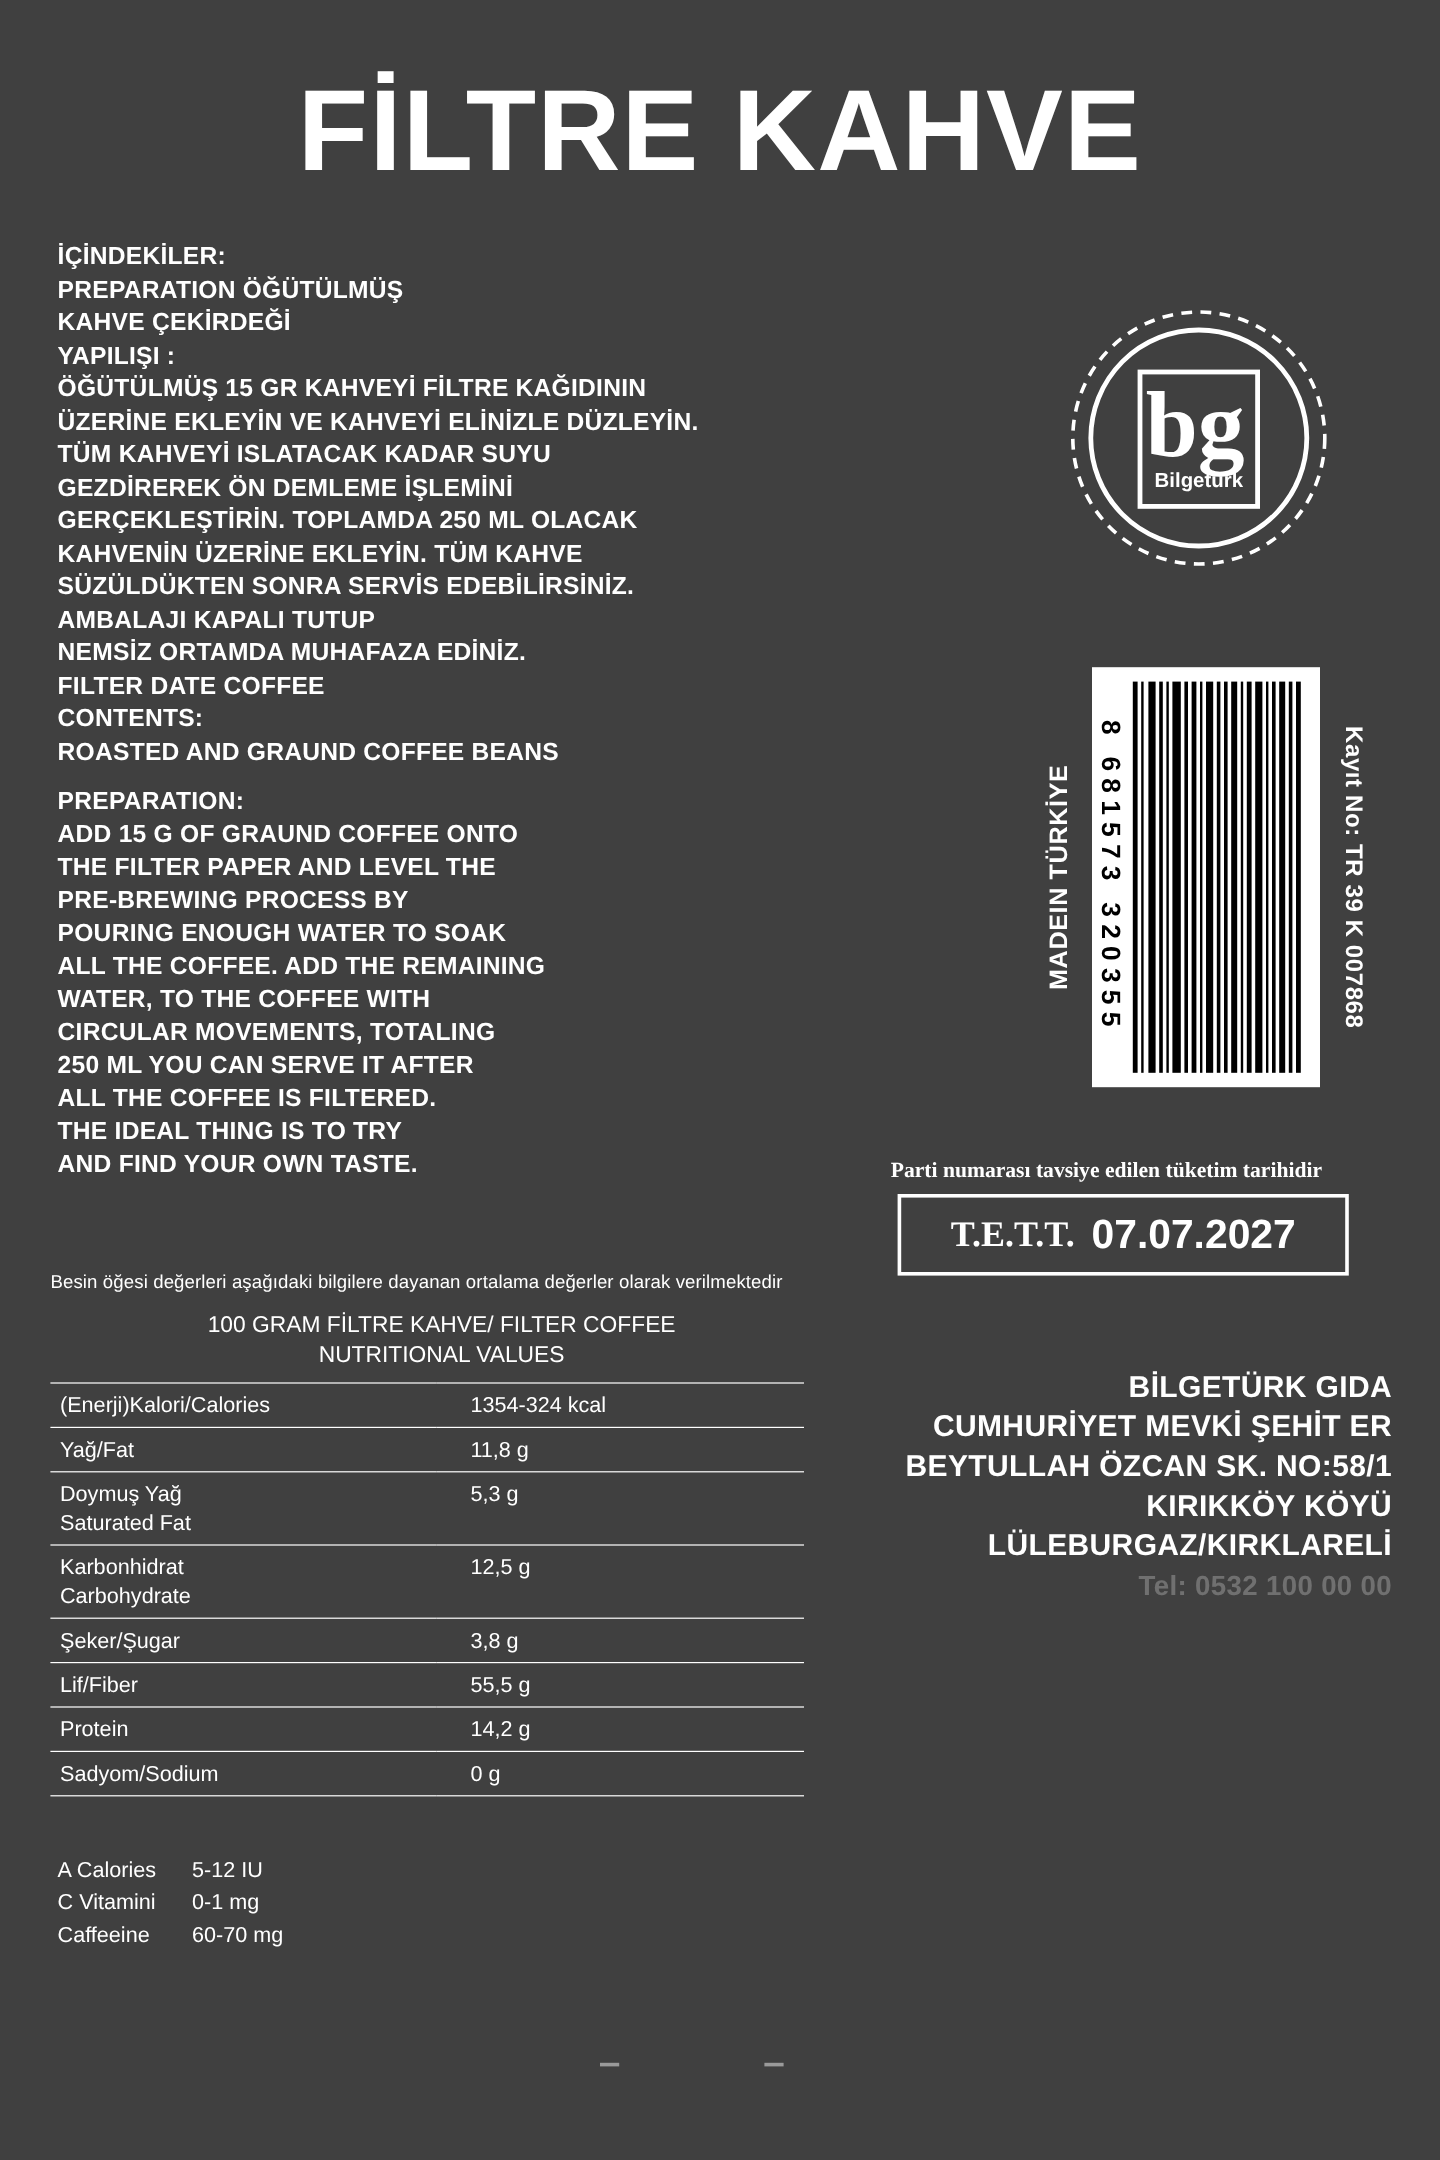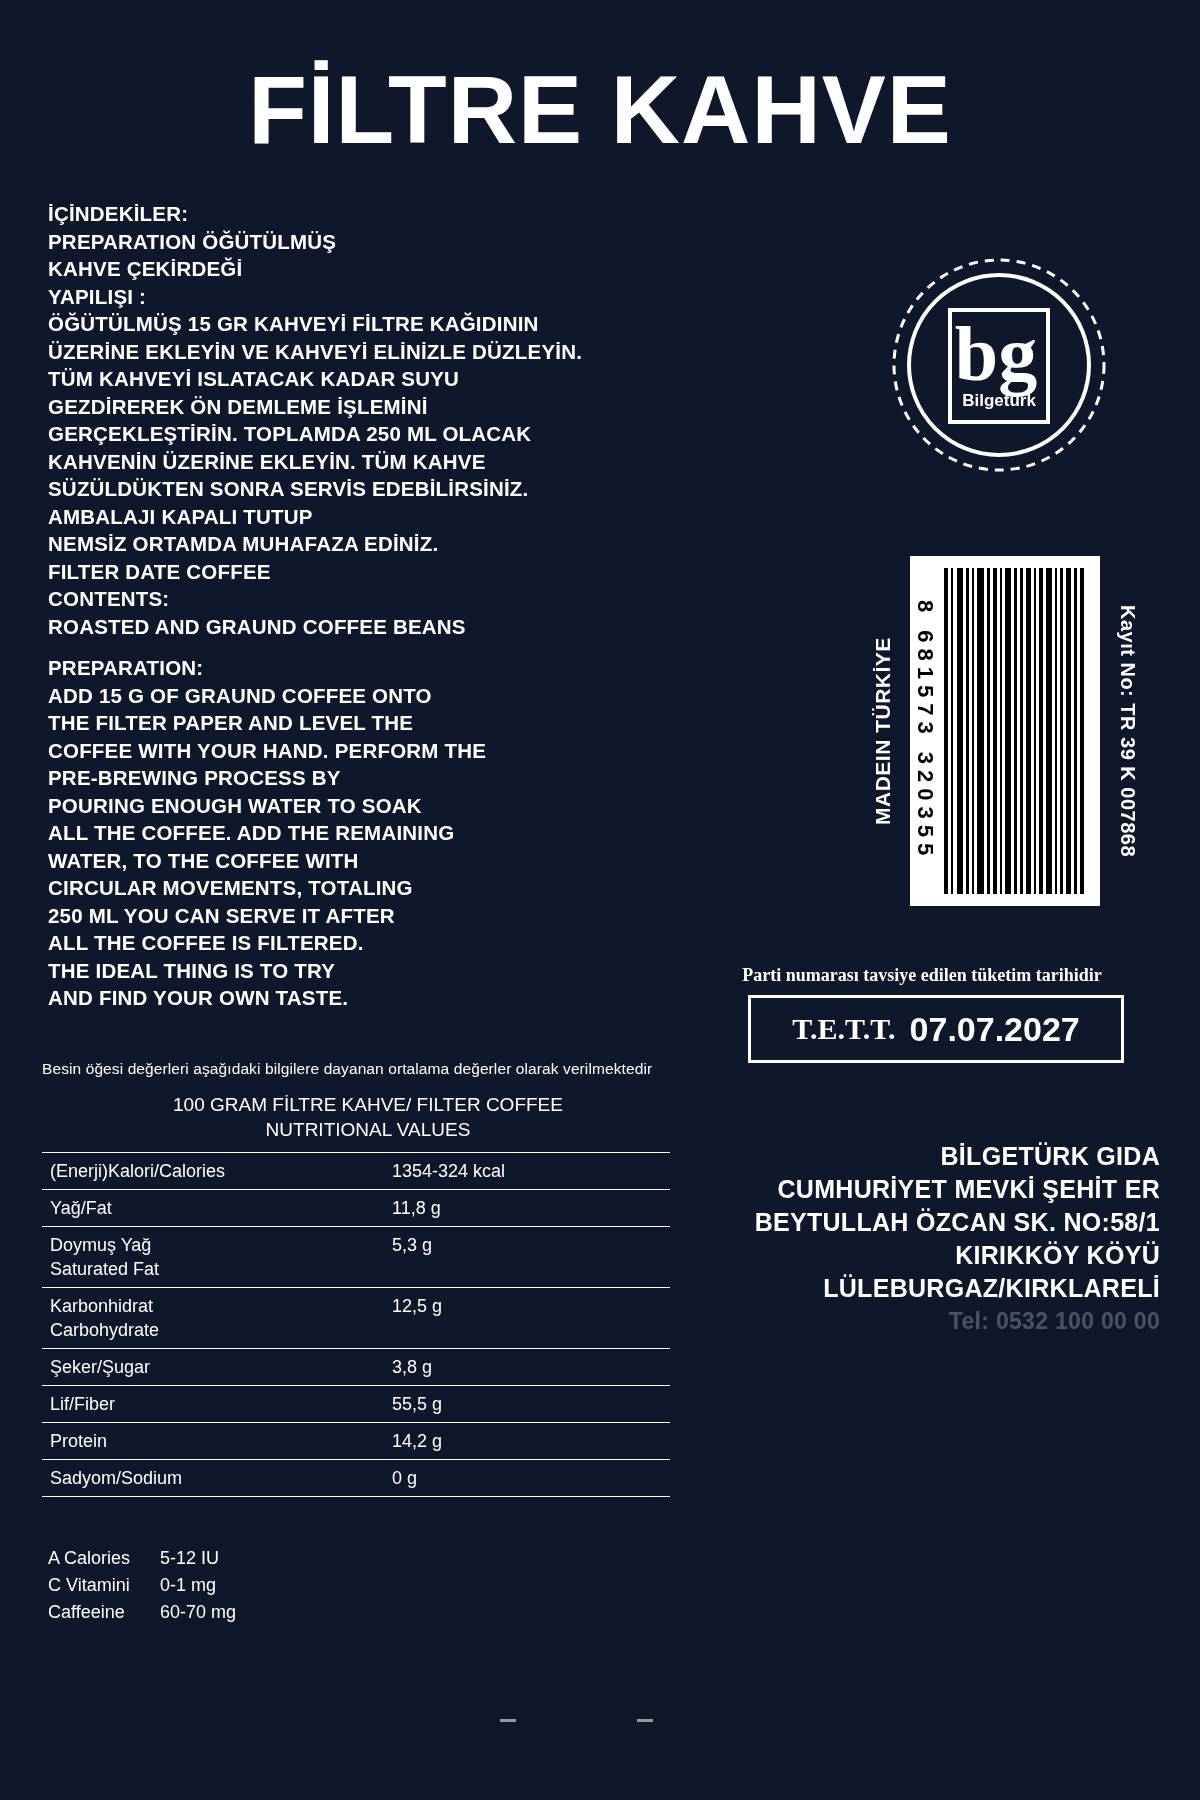--- a/index.html
+++ b/index.html
@@ -13,21 +13,21 @@
     position: relative;
     font-family: "Liberation Sans", sans-serif;
     color: #ffffff;
     overflow: hidden;
   }
   .label {
     position: absolute;
     left: 0; top: 0;
     width: 1200px;
     height: 1800px;
-    background: #0f172a;
+    background: #404040;
   }
 
   
   .title {
     position: absolute;
     left: 0;
     top: 62px;
     width: 1200px;
     text-align: center;
     font-size: 96px;
@@ -268,21 +268,20 @@
     <div class="line">SÜZÜLDÜKTEN SONRA SERVİS EDEBİLİRSİNİZ.</div>
     <div class="line">AMBALAJI KAPALI TUTUP</div>
     <div class="line">NEMSİZ ORTAMDA MUHAFAZA EDİNİZ.</div>
     <div class="line">FILTER DATE COFFEE</div>
     <div class="line">CONTENTS:</div>
     <div class="line">ROASTED AND GRAUND COFFEE BEANS</div>
     <div class="gap"></div>
     <div class="line">PREPARATION:</div>
     <div class="line">ADD 15 G OF GRAUND COFFEE ONTO</div>
     <div class="line">THE FILTER PAPER AND LEVEL THE</div>
-    <div class="line">COFFEE WITH YOUR HAND. PERFORM THE</div>
     <div class="line">PRE-BREWING PROCESS BY</div>
     <div class="line">POURING ENOUGH WATER TO SOAK</div>
     <div class="line">ALL THE COFFEE. ADD THE REMAINING</div>
     <div class="line">WATER, TO THE COFFEE WITH</div>
     <div class="line">CIRCULAR MOVEMENTS, TOTALING</div>
     <div class="line">250 ML YOU CAN SERVE IT AFTER</div>
     <div class="line">ALL THE COFFEE IS FILTERED.</div>
     <div class="line">THE IDEAL THING IS TO TRY</div>
     <div class="line">AND FIND YOUR OWN TASTE.</div>
   </div>

